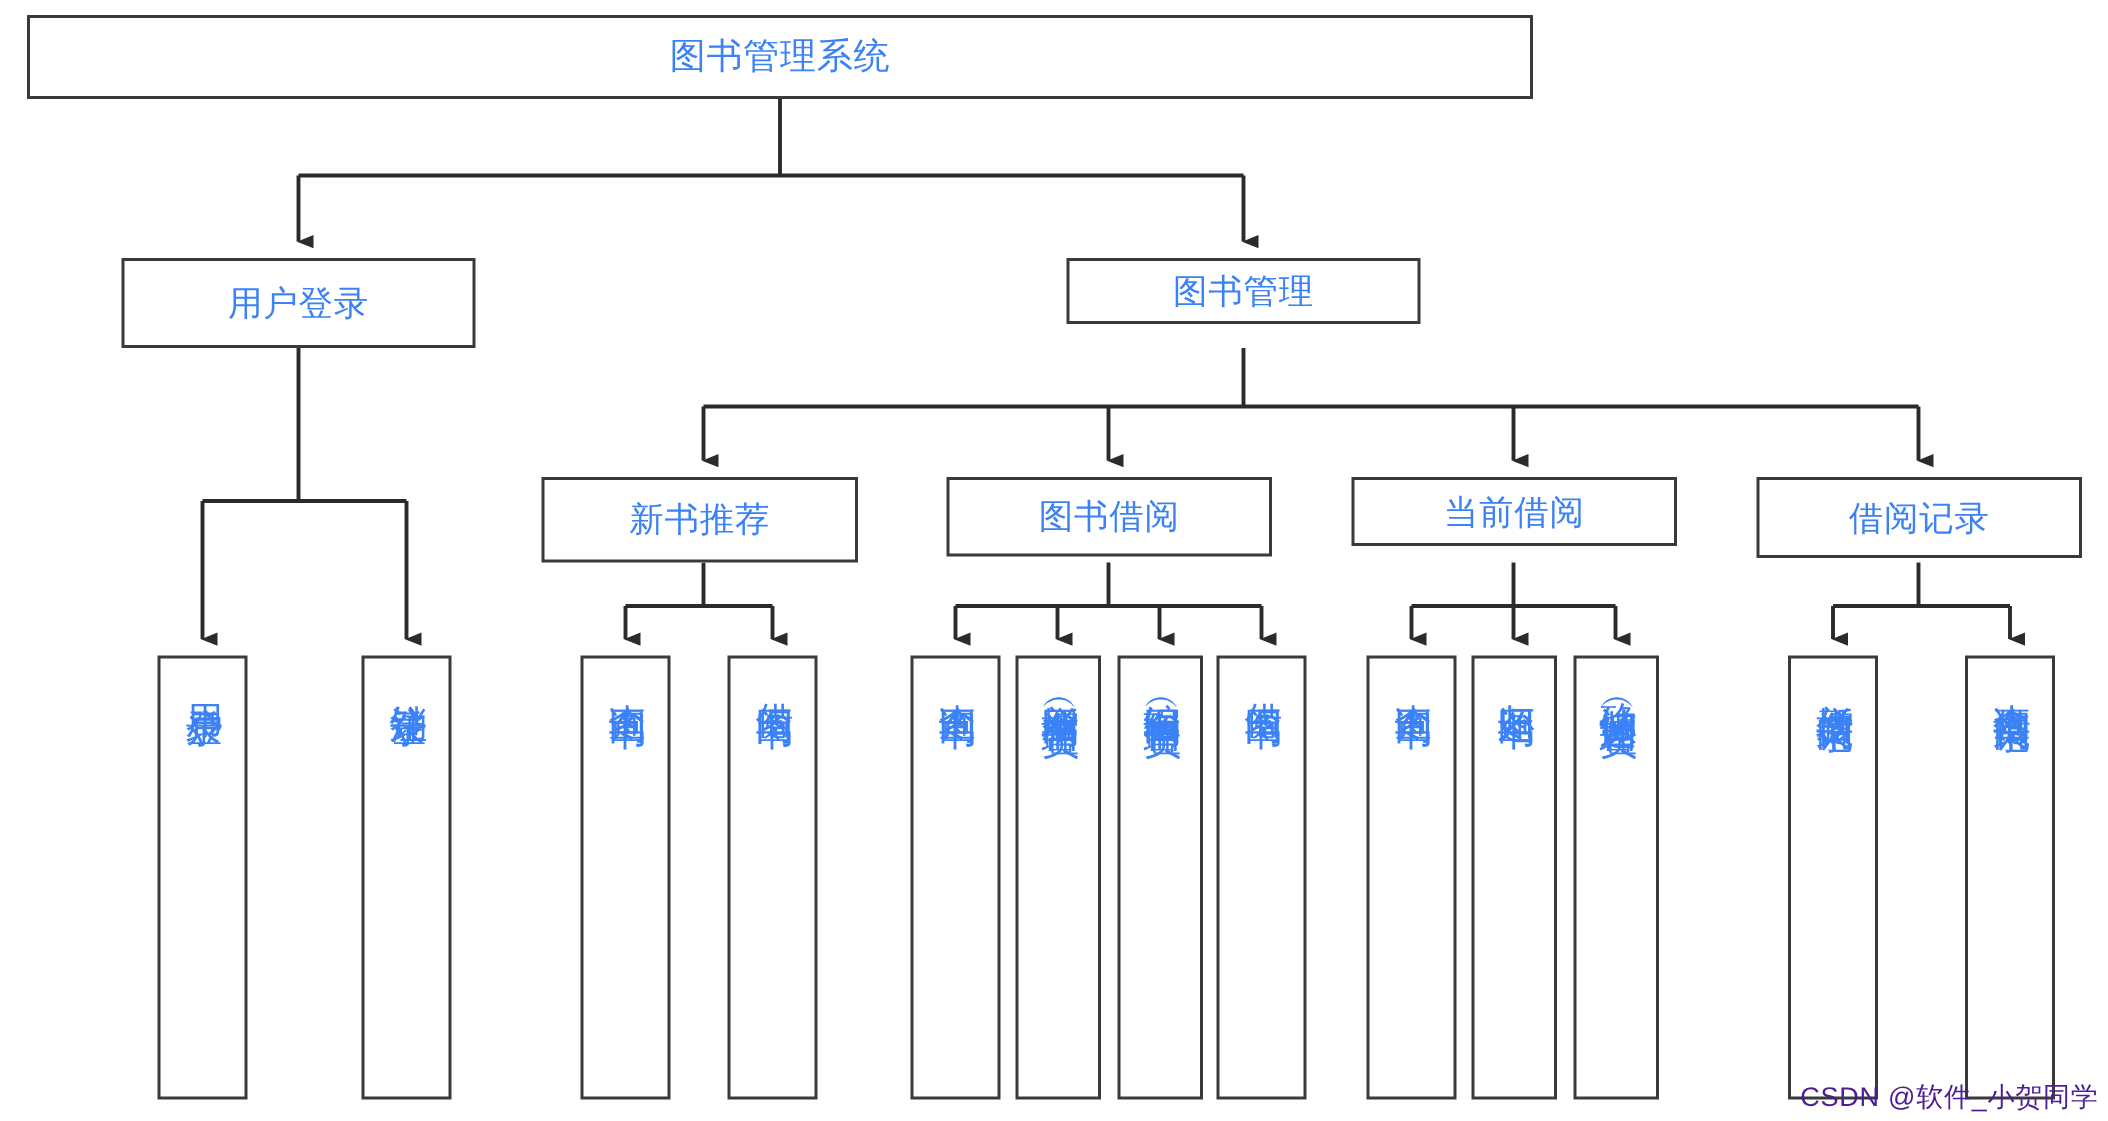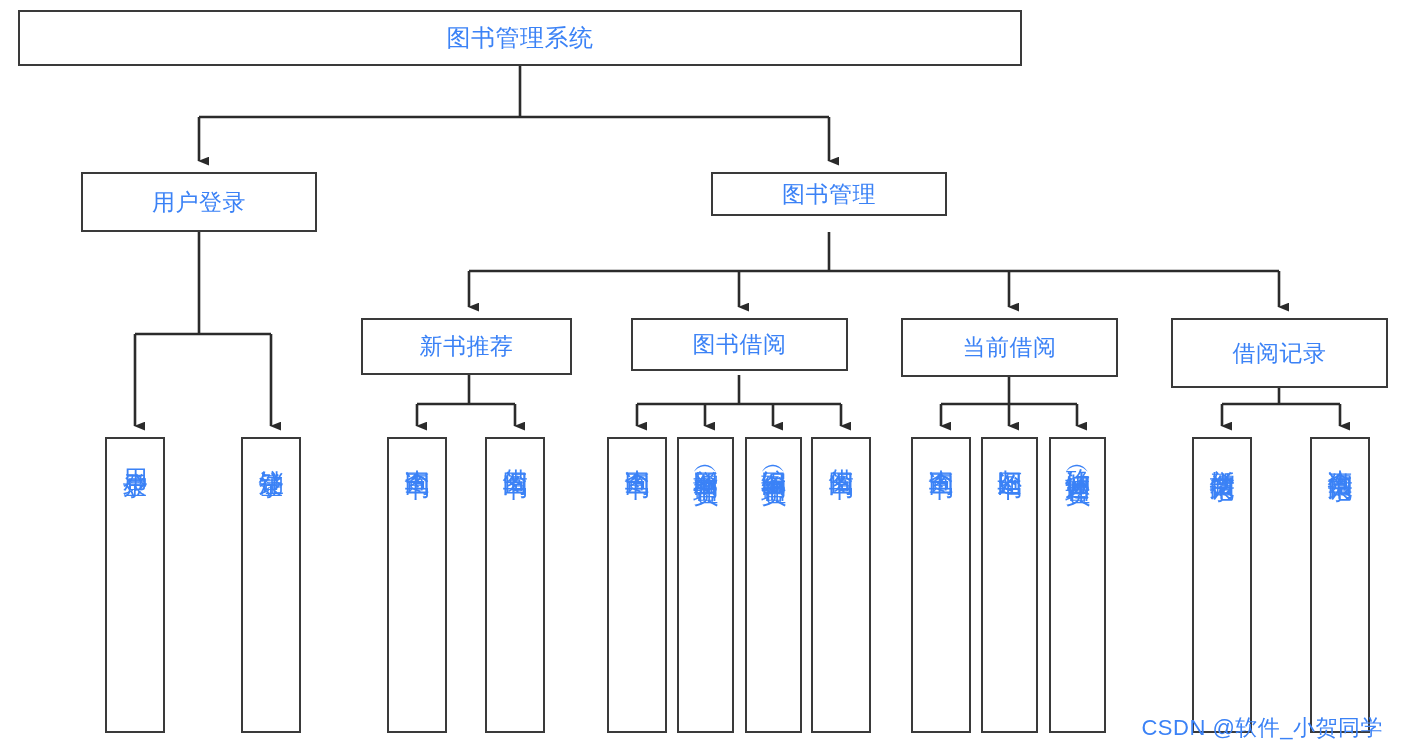--- a/index.html
+++ b/index.html
@@ -54,24 +54,24 @@
   .node.v .lbl{
     writing-mode:vertical-rl;
     text-orientation:upright;
     font-size:25px;
     line-height:1.02;
     letter-spacing:2px;
     white-space:normal;
   }
   .wm{
     position:absolute;
-    right:22px;
+    right:6px;
     bottom:4px;
-    font-size:22px;
-    color:#3b82f6;
+    font-size:18px;
+    color:#4c1d95;
     z-index:5;
     white-space:nowrap;
     letter-spacing:0.5px;
   }
 </style>
 </head>
 <body>
 
 <div id="stage">
 
@@ -138,25 +138,25 @@
   </div>
 
   <div class="node h" style="left:361px;top:318px;width:211px;height:57px;">
     <span class="lbl">新书推荐</span>
   </div>
 
   <div class="node h" style="left:631px;top:318px;width:217px;height:53px;">
     <span class="lbl">图书借阅</span>
   </div>
 
-  <div class="node h" style="left:901px;top:318px;width:217px;height:59px;">
+  <div class="node h" style="left:901px;top:318px;width:217px;height:46px;">
     <span class="lbl">当前借阅</span>
   </div>
 
-  <div class="node h" style="left:1171px;top:318px;width:217px;height:70px;">
+  <div class="node h" style="left:1171px;top:318px;width:217px;height:54px;">
     <span class="lbl">借阅记录</span>
   </div>
 
   <div class="node v" style="left:105px;top:437px;width:60px;height:296px;">
     <span class="lbl">用户登录</span>
   </div>
 
   <div class="node v" style="left:241px;top:437px;width:60px;height:296px;">
     <span class="lbl">注销登录</span>
   </div>

